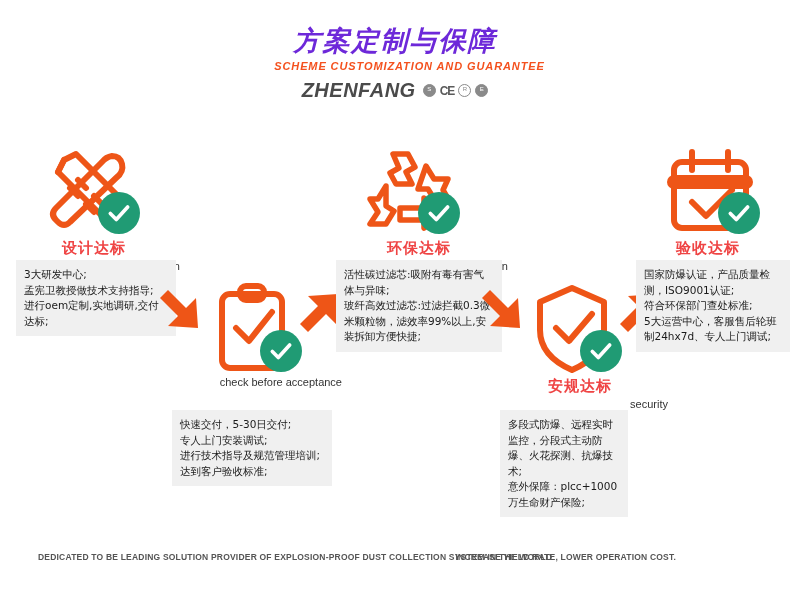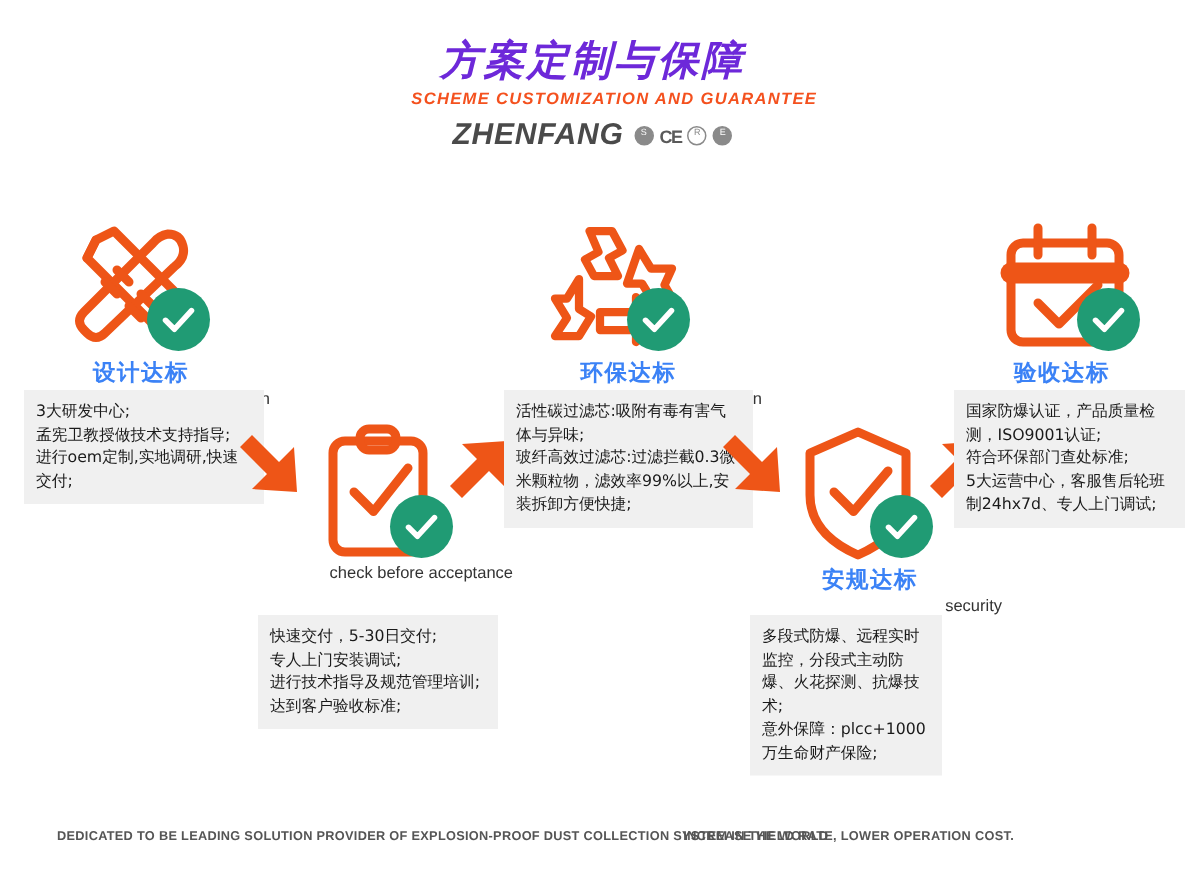--- a/index.html
+++ b/index.html
@@ -53,21 +53,21 @@
   .node{position:absolute;}
   .icon-wrap{position:relative;width:96px;height:92px;margin:0 auto;}
   .icon-wrap svg{display:block;width:96px;height:92px;}
   .check{
     position:absolute;width:42px;height:42px;border-radius:50%;
     background:#209B74;right:-2px;bottom:2px;
     display:flex;align-items:center;justify-content:center;
   }
   .check svg{width:26px;height:26px;}
   .lbl-cn{
-    text-align:center;font-size:15px;font-weight:bold;color:#3b82f6;
+    text-align:center;font-size:15px;font-weight:bold;color:#ef4444;
     font-family:"DejaVu Sans","Liberation Sans",sans-serif;
     letter-spacing:1px;margin-top:3px;
   }
   .lbl-en{
     text-align:right;font-size:11px;color:#333;margin-top:2px;
     font-family:"Liberation Sans",sans-serif;
   }
   .desc{
     background:#f0f0f0;color:#1a1a1a;
     font-size:10.5px;line-height:15.5px;
@@ -154,21 +154,21 @@
       <div class="check">
         <svg viewBox="0 0 24 24">
             <path d="M4 12.5 L9.5 18 L20 6.5" fill="none" stroke="#fff" stroke-width="3.4" stroke-linecap="round" stroke-linejoin="round"></path>
           </svg>
       </div>
     </div>
     <div class="lbl-cn">设计达标</div>
     <div class="lbl-en">Design</div>
     <div class="desc">3大研发中心;
 孟宪卫教授做技术支持指导;
-进行oem定制,实地调研,快速交付;</div>
+进行oem定制,实地调研,交付达标;</div>
   </div>
 
   <div class="arrow" id="arrow1">
     <svg viewBox="0 0 48 46" xmlns="http://www.w3.org/2000/svg">
       <path d="M12 2 L30 20 L40 10 L42 40 L12 38 L22 28 L4 10 Z" fill="#EE5517"></path>
     </svg>
   </div>
 
   <div class="node" id="node2">
     <div class="icon-wrap">

